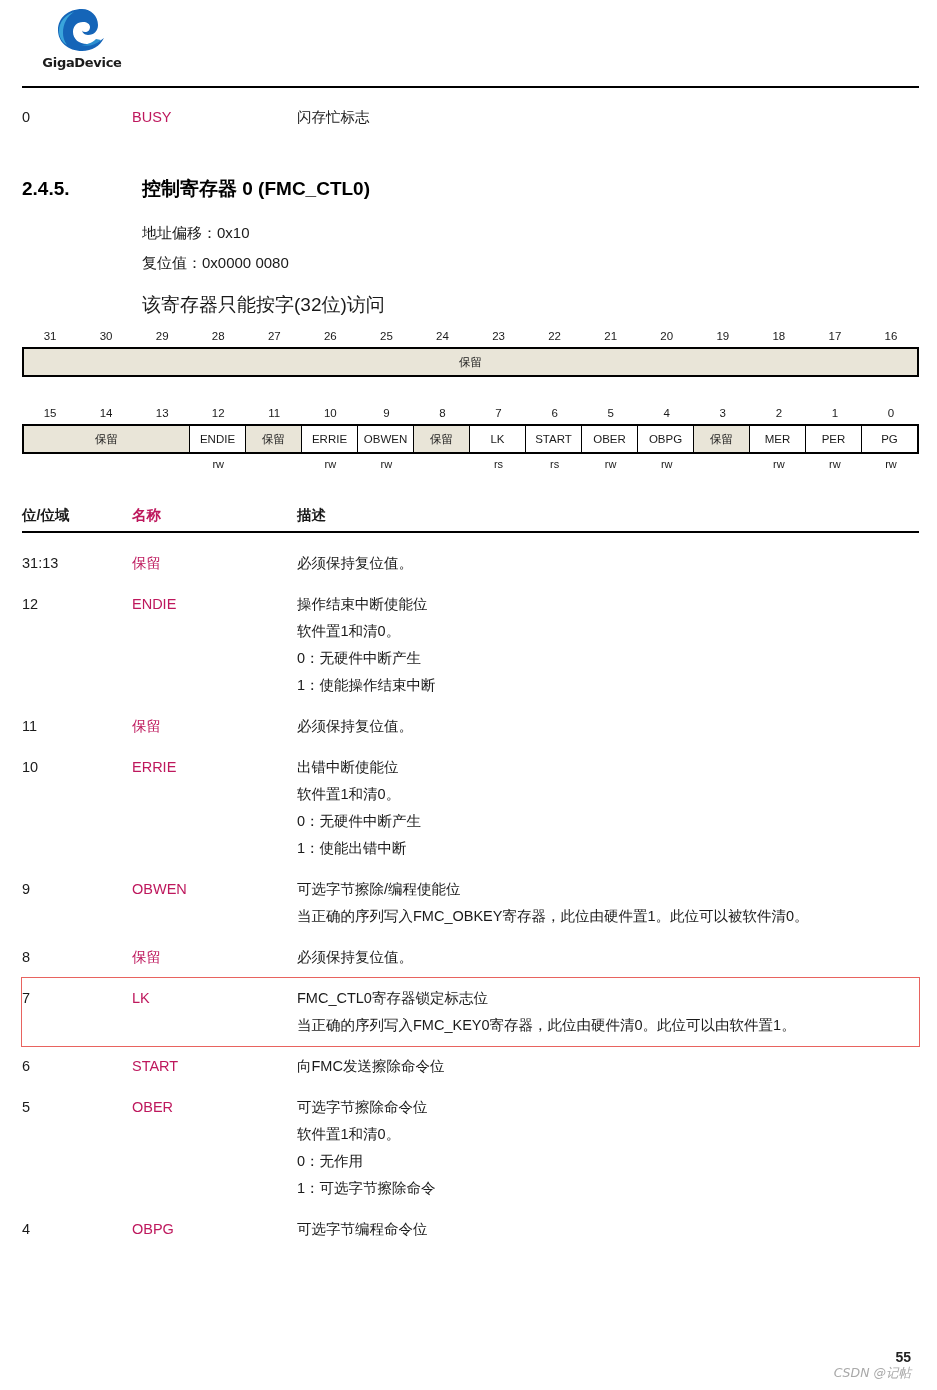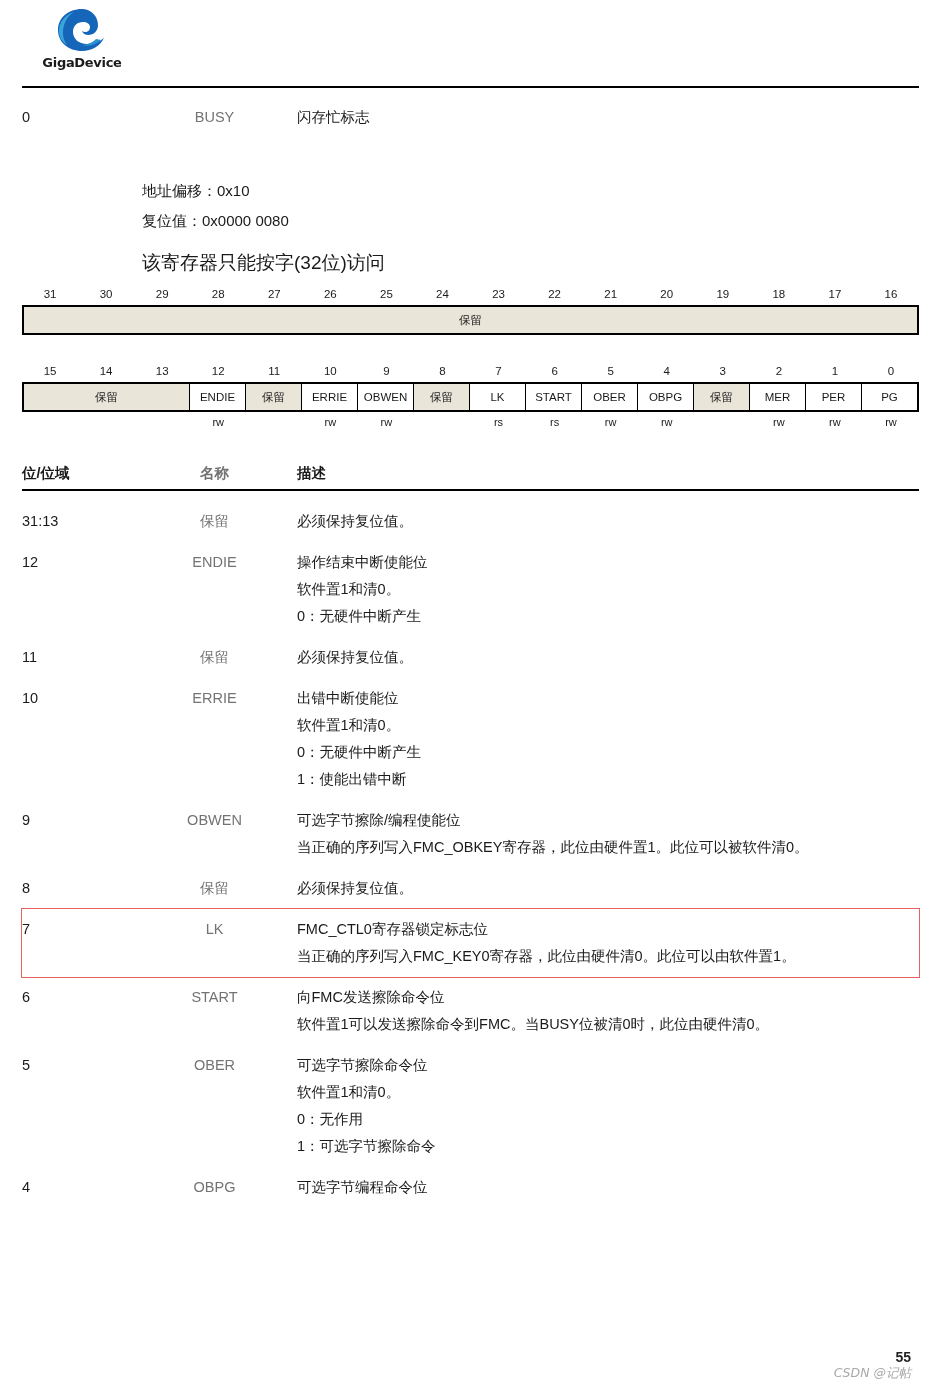--- a/index.html
+++ b/index.html
@@ -66,22 +66,21 @@
     flex: 0 0 110px;
     font-size: 14.5px;
     line-height: 26px;
     color: #1a1a1a;
   }
   .col-name {
     width: 165px;
     flex: 0 0 165px;
     font-size: 14.5px;
     line-height: 26px;
-    color: #737373;
-    text-align: center;
+    color: #be185d;
   }
   .col-desc {
     flex: 1 1 auto;
     font-size: 14.5px;
     line-height: 26px;
     color: #1a1a1a;
   }
   .col-desc .line { display: block; white-space: nowrap; }
 
   
@@ -219,20 +218,24 @@
 
 <div class="spec-row" style="margin-top:4px;">
   <div class="col-bit">0</div>
   <div class="col-name">BUSY</div>
   <div class="col-desc">
     <span class="line">闪存忙标志</span>
   </div>
 </div>
 
 <div class="section-block">
+  <div class="section-heading">
+    <span class="section-number">2.4.5.</span>
+    <span class="section-title">控制寄存器 0 (FMC_CTL0)</span>
+  </div>
   <div class="meta-lines">
     <div class="meta-line">地址偏移：0x10</div>
     <div class="meta-line">复位值：0x0000 0080</div>
     <div class="meta-note">该寄存器只能按字(32位)访问</div>
   </div>
 </div>
 
 <div class="bitfield">
 
   <div class="bit-nums" id="bitnums-high">
@@ -347,20 +350,21 @@
           <span class="line">必须保持复位值。</span>
         </div>
       </div>
       <div class="desc-row">
         <div class="col-bit">12</div>
         <div class="col-name">ENDIE</div>
         <div class="col-desc">
           <span class="line">操作结束中断使能位</span>
           <span class="line">软件置1和清0。</span>
           <span class="line">0：无硬件中断产生</span>
+          <span class="line">1：使能操作结束中断</span>
         </div>
       </div>
       <div class="desc-row">
         <div class="col-bit">11</div>
         <div class="col-name">保留</div>
         <div class="col-desc">
           <span class="line">必须保持复位值。</span>
         </div>
       </div>
       <div class="desc-row">
@@ -394,21 +398,20 @@
         <div class="col-desc">
           <span class="line">FMC_CTL0寄存器锁定标志位</span>
           <span class="line">当正确的序列写入FMC_KEY0寄存器，此位由硬件清0。此位可以由软件置1。</span>
         </div>
       </div>
       <div class="desc-row">
         <div class="col-bit">6</div>
         <div class="col-name">START</div>
         <div class="col-desc">
           <span class="line">向FMC发送擦除命令位</span>
-          <span class="line">软件置1可以发送擦除命令到FMC。当BUSY位被清0时，此位由硬件清0。</span>
         </div>
       </div>
       <div class="desc-row">
         <div class="col-bit">5</div>
         <div class="col-name">OBER</div>
         <div class="col-desc">
           <span class="line">可选字节擦除命令位</span>
           <span class="line">软件置1和清0。</span>
           <span class="line">0：无作用</span>
           <span class="line">1：可选字节擦除命令</span>

